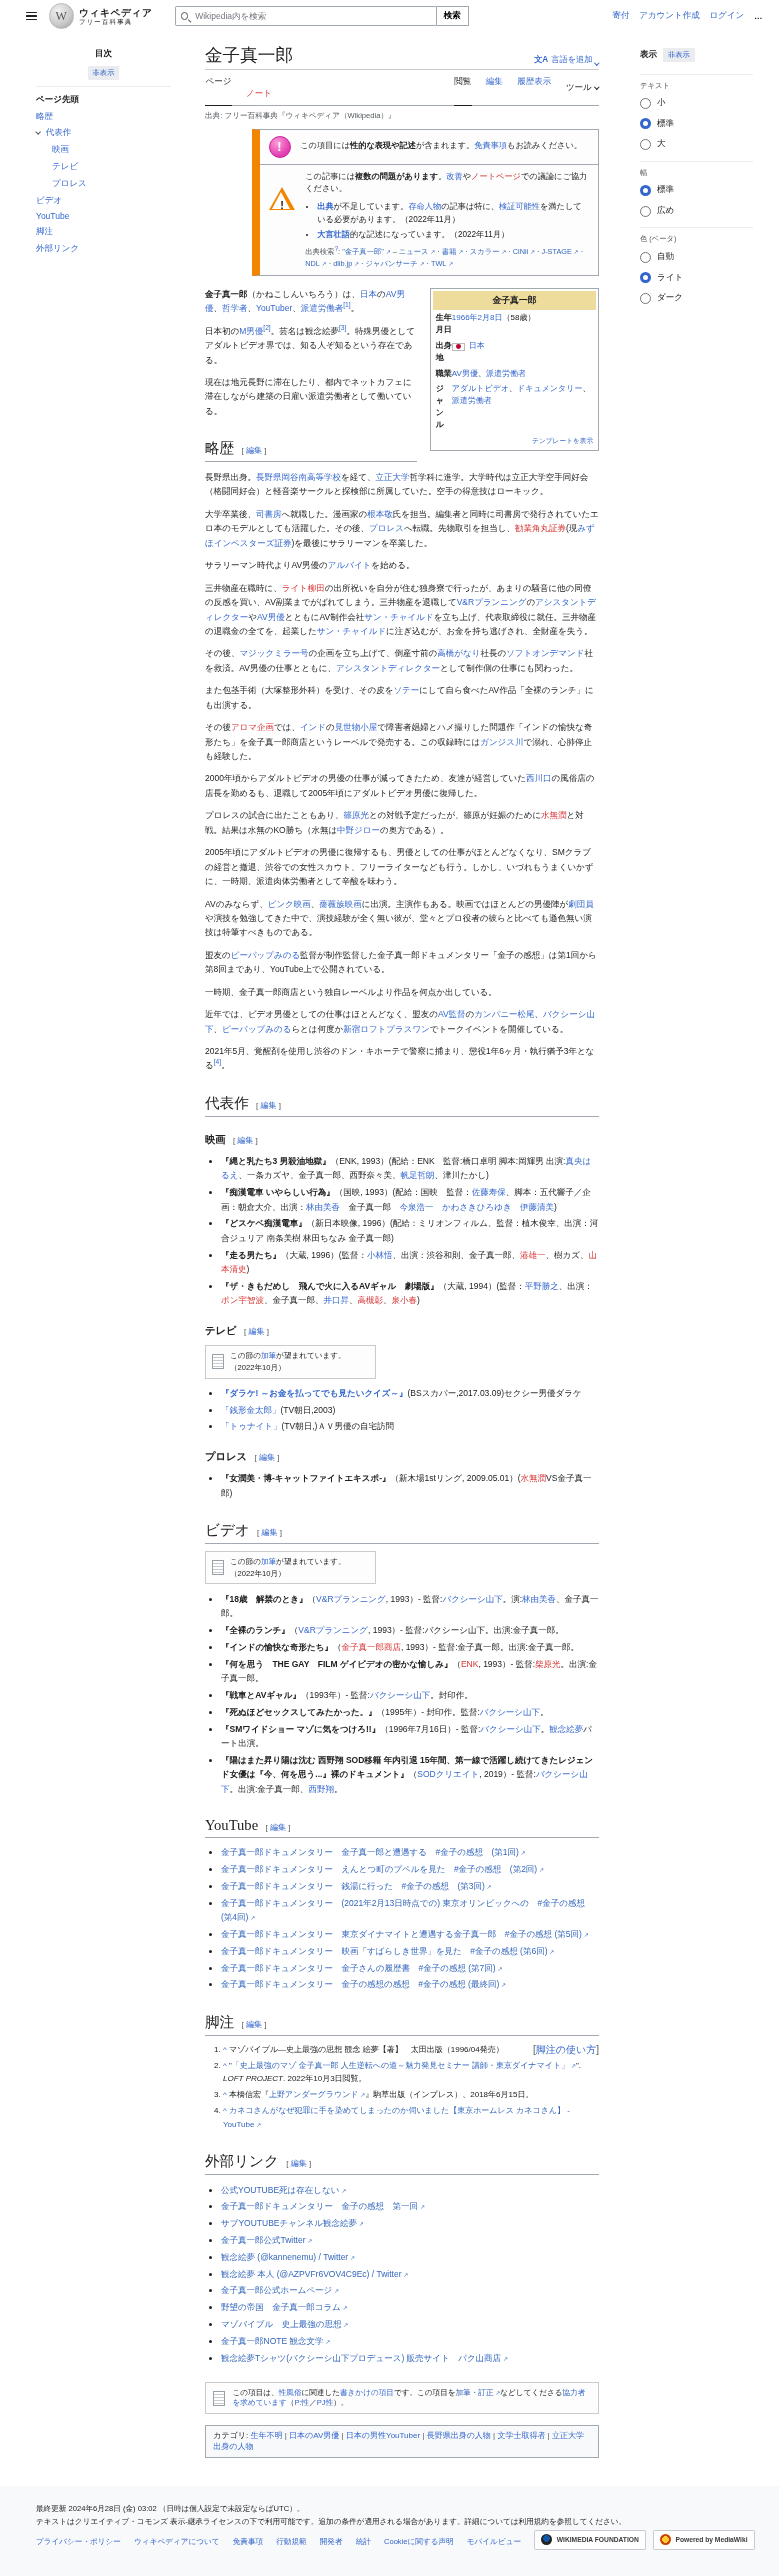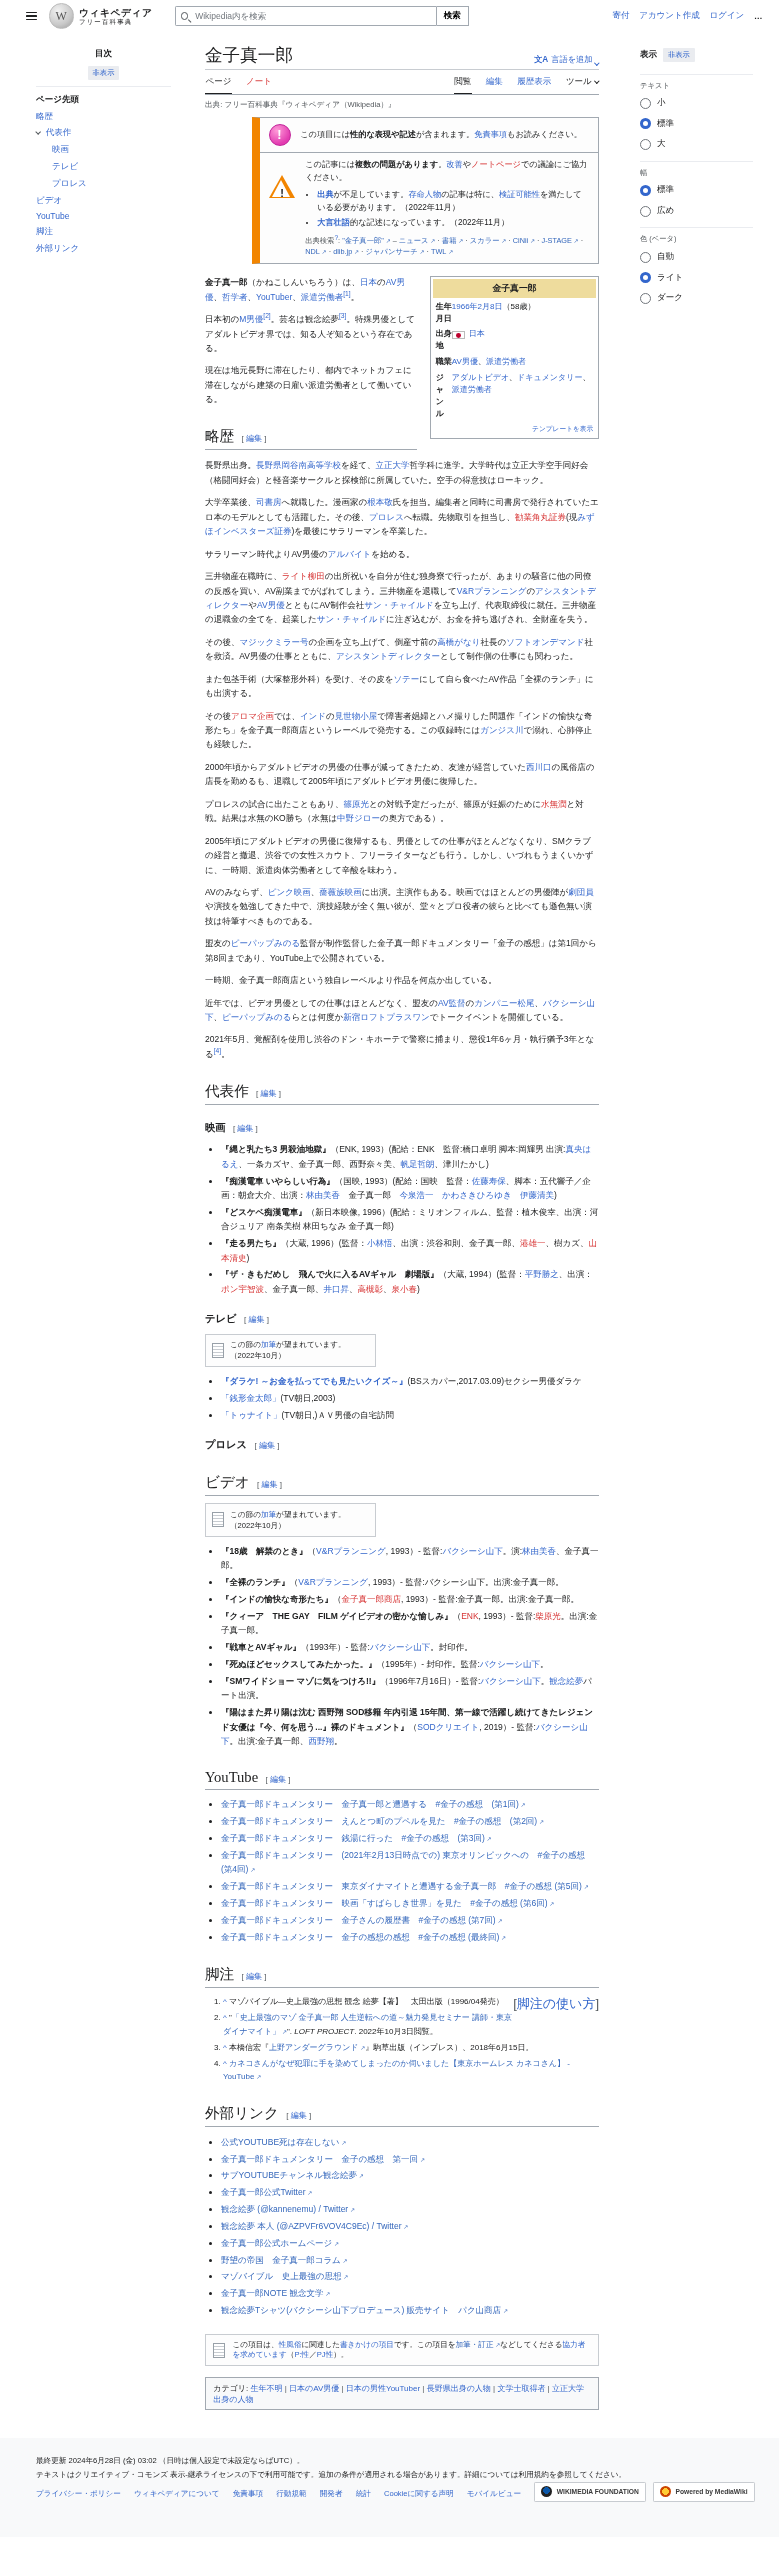--- a/index.html
+++ b/index.html
@@ -65,21 +65,21 @@
   
   .title-row { display:flex; justify-content:space-between; align-items:flex-end; border-bottom:0.6px solid #c8ccd1; padding-bottom:2.4px; margin-top:11px;}
   h1.page-title { font-family:"Liberation Serif","DejaVu Serif",serif; font-weight:normal; font-size:17.6px; margin:0; }
   .lang-btn { color:#36c; font-size:8.2px; display:flex; align-items:flex-end; gap:3px; cursor:pointer; padding-bottom:2.4px; }
   .bunA { font-weight:bold; color:#36c; }
   .dchev { display:inline-block; width:3.6px; height:3.6px; border-right:0.9px solid #36c; border-bottom:0.9px solid #36c; transform:rotate(45deg); margin-top:-1.8px;}
   .tabs-row { display:flex; justify-content:space-between; border-bottom:0.6px solid #a2a9b1; font-size:8.5px; }
   .tabgroup { display:flex; gap:13.4px; }
   .tab { padding:5.5px 0.6px; cursor:pointer; }
   .tab.selected { border-bottom:1.2px solid #202122; color:#202122; margin-bottom:-0.6px; }
-  .tab.rednote { color:#d73333; }
+  .tab.rednote { color:#d73333;margin-top:12px; }
   .tab.toolstab { color:#202122; display:flex; gap:3px; align-items:center;}
   .source-line { font-size:7.6px; color:#54595d; margin:4.9px 0 7.3px; }
 
   
   .amboxes { margin:3.6px 0 11px 47px; border:0.6px solid #a2a9b1; border-left:8.5px solid #f28500; background:#fdfdfd; }
   .ambox-row { display:flex; gap:9.7px; padding:6px 8.5px; align-items:center; }
   .ambox-row + .ambox-row { border-top:0.6px solid #a2a9b1; align-items:flex-start; }
   .icon-pink { width:22px; height:22px; border-radius:50%; flex:none;
     background:radial-gradient(circle at 35% 28%, #ff9ad8, #e23bb0 70%); border:0.6px solid #c2249a;
     color:#fff; font-weight:bold; font-size:12.8px; display:flex; align-items:center; justify-content:center; }
@@ -108,21 +108,21 @@
   h2.sec { font-family:"Liberation Serif","DejaVu Serif",serif; font-weight:normal; font-size:14.6px;
            border-bottom:0.6px solid #a2a9b1; margin:20.7px 0 7.3px; padding-bottom:3px;
            display:flex; align-items:baseline; gap:7.3px; }
   h3.subsec { font-size:10.3px; font-weight:bold; margin:16px 0 6px; display:flex; align-items:baseline; gap:7.3px; }
   .editsec { font-size:8px; font-weight:normal; font-family:"Liberation Sans",sans-serif; color:#54595d; }
   .editsec a { color:#3366cc; }
   ul.content-list { margin:7.3px 0 8.5px 16px; padding:0; line-height:1.7; }
   ul.content-list li { margin:2.4px 0; }
   ol.ref-list { margin:6px 0 8.5px 18px; padding:0; font-size:8px; line-height:1.7; }
   ol.ref-list li { margin:2.4px 0; }
-  .ref-usage { float:right; font-size:13px; color:#54595d;text-align:right; }
+  .ref-usage { float:right; font-size:10px; color:#54595d;text-align:right; }
   .section-stub { border:0.6px solid #c8ccd1; background:#fdfdfd; width:171px; padding:4.3px 6px; display:flex; gap:6px; align-items:center; font-size:7.6px; line-height:1.5; margin:7.3px 0; }
   .docicon { width:12px; height:15px; border:0.6px solid #98a0a8; background:
       repeating-linear-gradient(#fff 0 2.4px, #c8ccd1 2.4px 3px); flex:none; }
   .stub-note { border:0.6px solid #c8ccd1; background:#fdfdfd; padding:4.9px 7.3px; display:flex; gap:7.3px; align-items:center; font-size:7.6px; margin-top:17px; clear:both; }
   .catbox { border:0.6px solid #a2a9b1; background:#f8f9fa; padding:4.3px 7.3px; font-size:8px; margin-top:11px; clear:both; }
   .catbox ul { display:inline; list-style:none; margin:0; padding:0; }
   .catbox li { display:inline; }
   .catbox li + li::before { content:" | "; color:#54595d; }
 
   
@@ -319,34 +319,37 @@
       <ul class="content-list">
           <li><a class="wl bold">『ダラケ! ～お金を払ってでも見たいクイズ～』</a>(BSスカパー,2017.03.09)セクシー男優ダラケ</li>
           <li><a class="wl">「銭形金太郎」</a>(TV朝日,2003)</li>
           <li><a class="wl">「トゥナイト」</a>(TV朝日,)ＡＶ男優の自宅訪問</li>
         </ul>
 
       <h3 class="subsec">
           <span>プロレス</span>
         <span class="editsec"><span>[</span> <a>編集</a> <span>]</span></span>
         </h3>
+      <ul class="content-list">
+          <li><b>『女潤美・博-キャットファイトエキスポ-』</b>（新木場1stリング, 2009.05.01）(<a class="rl">水無潤</a>VS金子真一郎)</li>
+        </ul>
 
       <h2 class="sec">
           <span>ビデオ</span>
         <span class="editsec"><span>[</span> <a>編集</a> <span>]</span></span>
         </h2>
       <div class="section-stub">
         <div class="docicon"></div>
         <div>この節の<a class="wl">加筆</a>が望まれています。（2022年10月）</div>
       </div>
       <ul class="content-list">
           <li><b>『18歳　解禁のとき』</b>（<a class="wl">V&amp;Rプランニング</a>, 1993）- 監督:<a class="wl">バクシーシ山下</a>。演:<a class="wl">林由美香</a>、金子真一郎。</li>
           <li><b>『全裸のランチ』</b>（<a class="wl">V&amp;Rプランニング</a>, 1993）- 監督:バクシーシ山下。出演:金子真一郎。</li>
           <li><b>『インドの愉快な奇形たち』</b>（<a class="rl">金子真一郎商店</a>, 1993）- 監督:金子真一郎。出演:金子真一郎。</li>
-          <li><b>『クィーア　THE GAY　FILM ゲイビデオの密かな愉しみ』</b>（<a class="rl">ENK</a>, 1993）- 監督:<a class="rl">柴原光</a>。出演:金子真一郎。</li>
+          <li><b>『何を思う　THE GAY　FILM ゲイビデオの密かな愉しみ』</b>（<a class="rl">ENK</a>, 1993）- 監督:<a class="rl">柴原光</a>。出演:金子真一郎。</li>
           <li><b>『戦車とAVギャル』</b>（1993年）- 監督:<a class="wl">バクシーシ山下</a>。封印作。</li>
           <li><b>『死ぬほどセックスしてみたかった。』</b>（1995年）- 封印作。監督:<a class="wl">バクシーシ山下</a>。</li>
           <li><b>『SMワイドショー マゾに気をつけろ!!』</b>（1996年7月16日）- 監督:<a class="wl">バクシーシ山下</a>。<a class="wl">観念絵夢</a>パート出演。</li>
           <li><b>『陽はまた昇り陽は沈む 西野翔 SOD移籍 年内引退 15年間、第一線で活躍し続けてきたレジェンド女優は『今、何を思う...』裸のドキュメント』</b>（<a class="wl">SODクリエイト</a>, 2019）- 監督:<a class="wl">バクシーシ山下</a>。出演:金子真一郎、<a class="wl">西野翔</a>。</li>
         </ul>
 
       <h2 class="sec">
           <span>YouTube</span>
         <span class="editsec"><span>[</span> <a>編集</a> <span>]</span></span>
         </h2>

